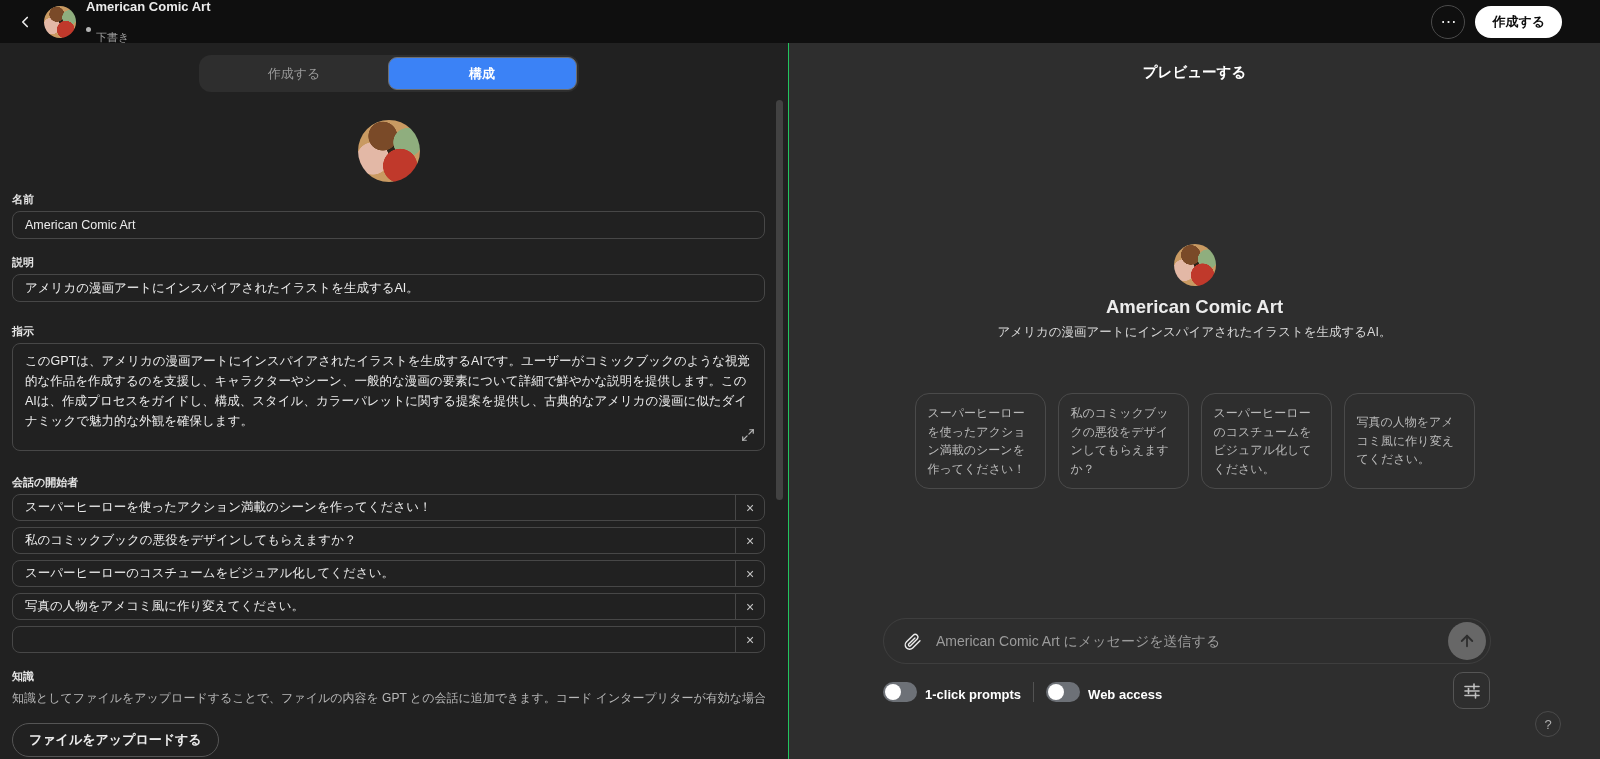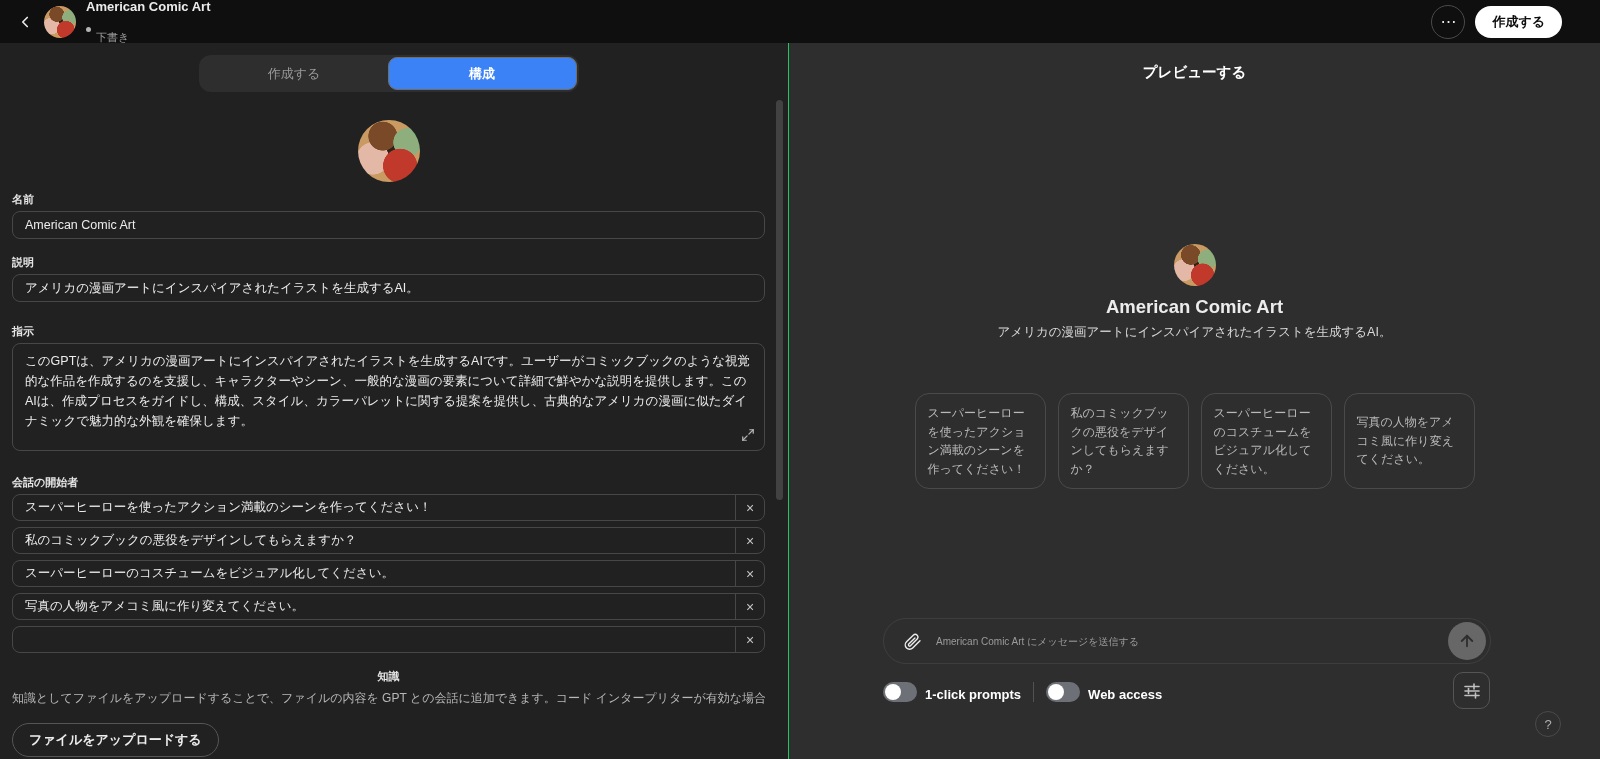--- a/index.html
+++ b/index.html
@@ -38,21 +38,21 @@
   .tabs { width:380px; height:37px; margin:12px auto 0; background:#2e2e2e; border-radius:12px;
           display:flex; padding:2px; }
   .tab { flex:1; border:none; background:transparent; border-radius:9px; font-size:13px; color:#9b9b9b;
          cursor:pointer; font-family:inherit; }
   .tab.active { background:#3b82f6; border:1px solid #6f6f6f; color:#ffffff; font-weight:700; }
   .form-avatar { width:62px; height:62px; margin:28px auto 0; cursor:pointer; }
   .field-label { display:block; margin:16px 0 4px; font-size:11px; font-weight:700; color:#e5e5e5; }
   .field-label.first { margin-top:10px; }
   .field-label.inst { margin-top:22px; }
   .field-label.starters { margin-top:20px; }
-  .field-label.knowledge { margin-top:16px;text-align:center; }
+  .field-label.knowledge { margin-top:16px; }
   .text-field { width:100%; height:28px; background:transparent; border:1px solid #474747; border-radius:8px;
                 color:#ececec; font-size:12.5px; padding:0 12px; font-family:inherit; outline:none; }
   .textarea-wrap { position:relative; }
   .instructions-area { width:100%; height:108px; background:transparent; border:1px solid #474747;
                        border-radius:8px; color:#ececec; font-size:12.5px; line-height:1.6;
                        padding:7px 12px; resize:none; font-family:inherit; outline:none; }
   .expand-btn { position:absolute; right:8px; bottom:10px; background:none; border:none; color:#b4b4b4;
                 cursor:pointer; width:18px; height:18px; padding:0; }
   .starter-row { display:flex; align-items:stretch; height:27px; border:1px solid #474747; border-radius:8px;
                  margin-bottom:6px; overflow:hidden; }
@@ -76,21 +76,21 @@
   .preview-gpt-desc { margin-top:6px; text-align:center; font-size:12.5px; color:#d9d9d9; }
   .cards { display:flex; justify-content:center; gap:12px; margin-top:52px; }
   .card { width:131px; min-height:74px; border:1px solid #4a4a4a; border-radius:14px; padding:10px 12px;
           font-size:12px; line-height:1.55; color:#b9b9b9; cursor:pointer; background:transparent;
           text-align:left; font-family:inherit; }
   .composer { position:absolute; top:575px; left:94px; width:608px; height:46px; border-radius:24px;
               border:1px solid rgba(255,255,255,0.08); display:flex; align-items:center; padding:0 4px 0 16px; }
   .attach-btn { background:none; border:none; cursor:pointer; width:24px; height:24px; color:#ececec;
                 padding:0; display:flex; align-items:center; justify-content:center; }
   .composer input { flex:1; background:transparent; border:none; outline:none; color:#fef9c3;
-                    font-size:10px; margin-left:12px; font-family:inherit; }
+                    font-size:14px; margin-left:12px; font-family:inherit; }
   .composer input::placeholder { color:#9b9b9b; }
   .send-btn { width:38px; height:38px; border-radius:50%; border:none; background:#676767; cursor:pointer;
               display:flex; align-items:center; justify-content:center; }
   .toggles { position:absolute; top:639px; left:94px; display:flex; align-items:flex-end; }
   .toggle { width:34px; height:20px; border-radius:10px; background:#6d7177; border:none; position:relative;
             cursor:pointer; flex:none; }
   .toggle .knob { position:absolute; left:2px; top:2px; width:16px; height:16px; border-radius:50%;
                   background:#ffffff; }
   .toggle-label { margin-left:8px; font-size:13px; font-weight:700; color:#ffffff; }
   .toggle-sep { width:1px; height:20px; background:#525252; margin:0 12px; }

